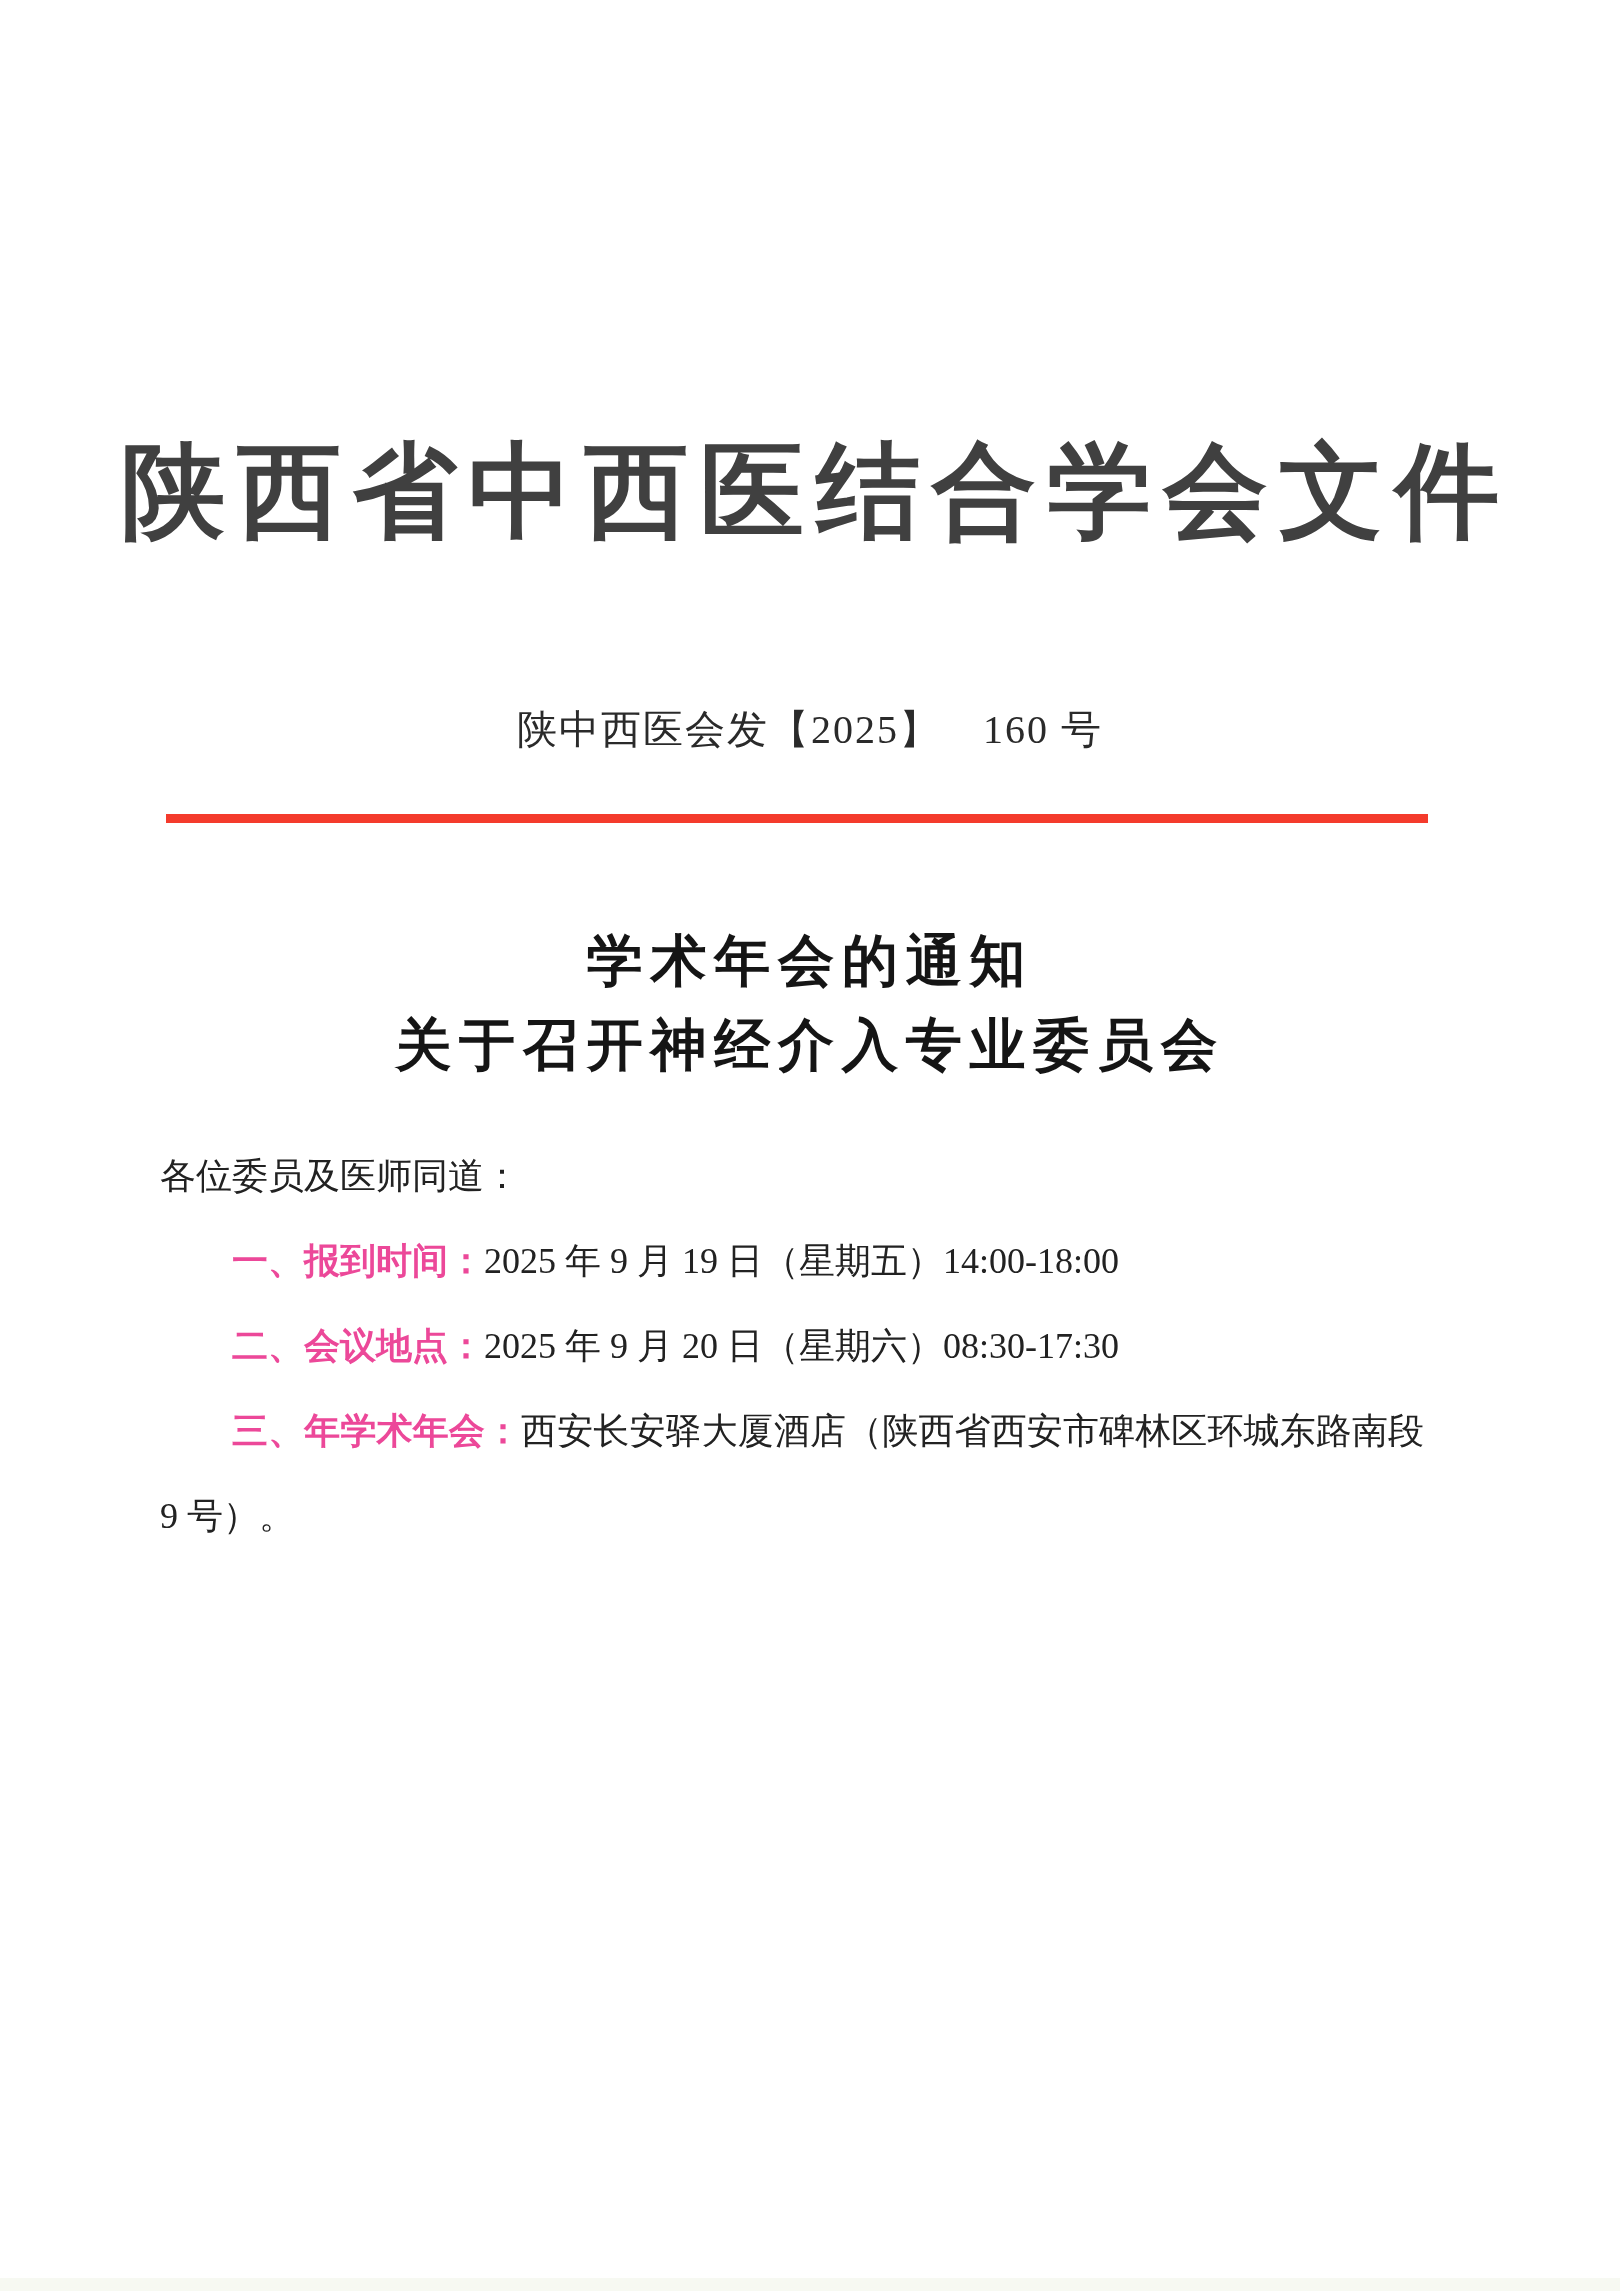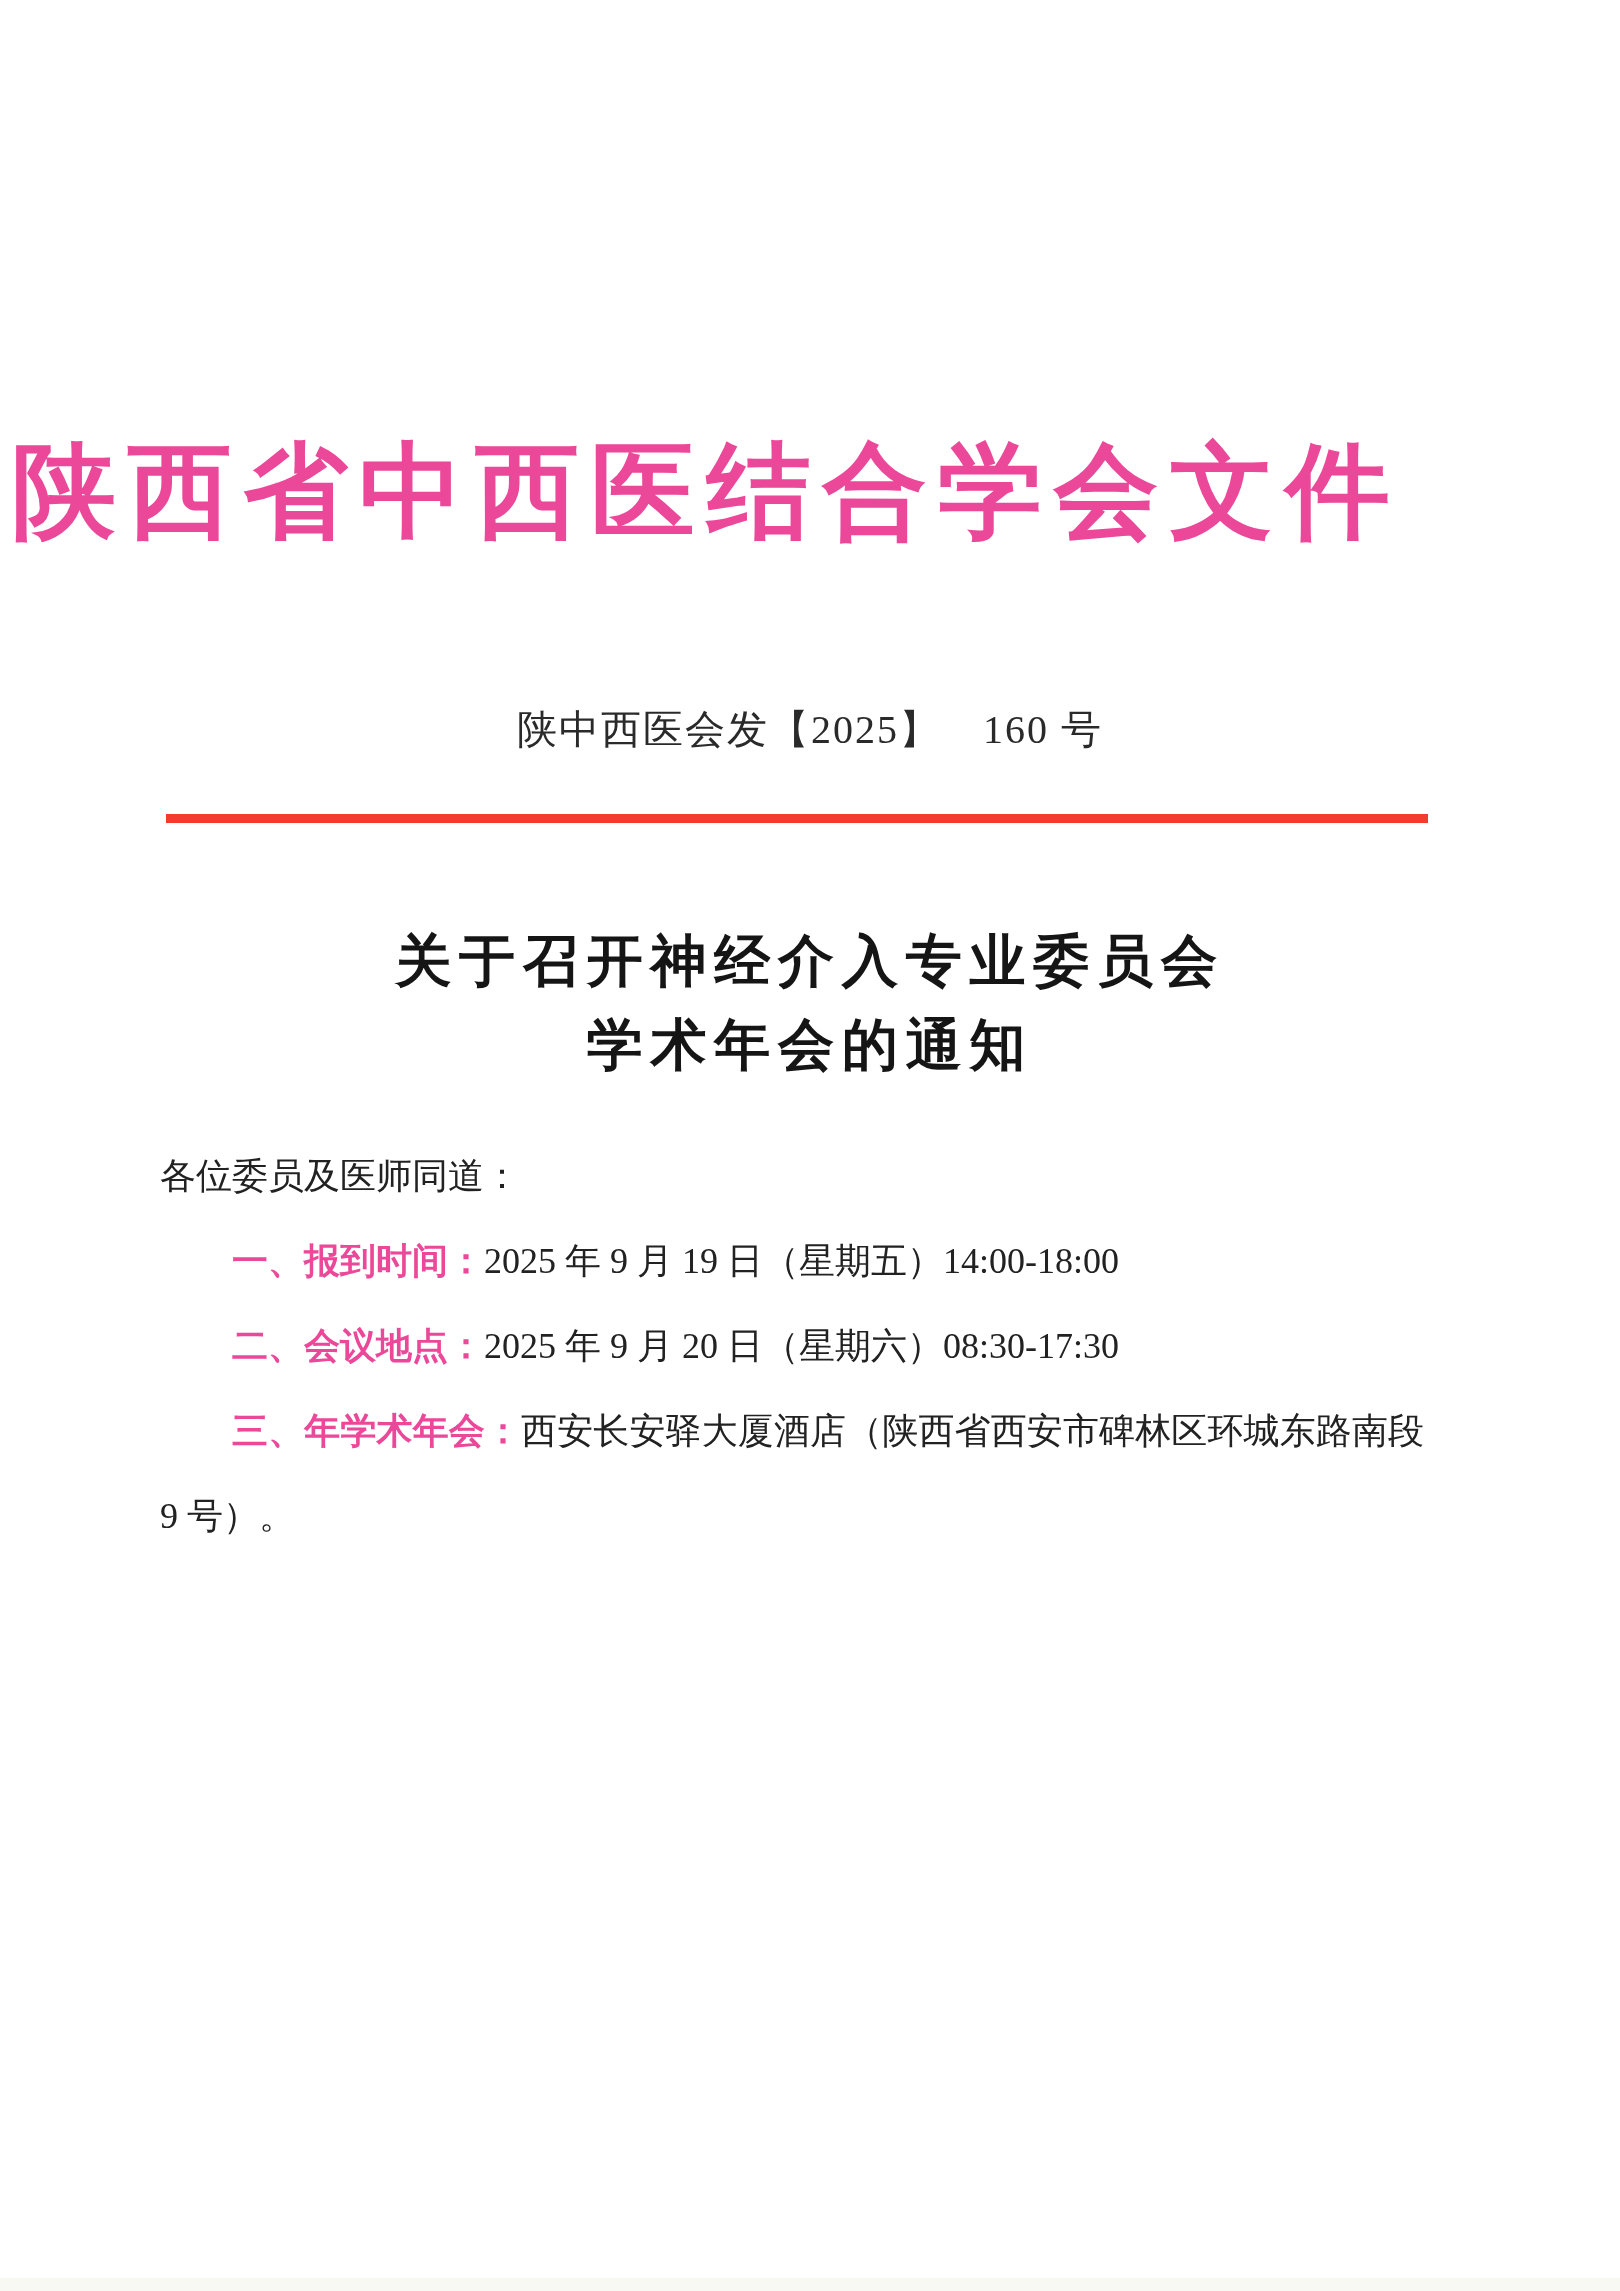--- a/index.html
+++ b/index.html
@@ -17,25 +17,26 @@
     font-family: "Liberation Serif", "DejaVu Serif", serif;
     color: #1f1f1f;
   }
 
   
   .header-title {
     position: absolute;
     top: 423px;
     left: 0;
     width: 100%;
+    text-align: center;
     font-size: 104px;
     font-weight: 900;
     letter-spacing: 11.8px;
     padding-left: 11.8px; 
-    color: #ec4899;
+    color: #404040;
     white-space: nowrap;
   }
 
   
   .doc-number {
     position: absolute;
     top: 702px;
     left: 0;
     width: 100%;
     text-align: center;
@@ -109,22 +110,22 @@
 
 <div class="page">
 
   <div class="header-title">陕西省中西医结合学会文件</div>
 
   <div class="doc-number">陕中西医会发【2025】　160 号</div>
 
   <div class="red-rule"></div>
 
   <div class="doc-title">
+    <div>学术年会的通知</div>
     <div>关于召开神经介入专业委员会</div>
-    <div>学术年会的通知</div>
   </div>
 
   <div class="body-text">
 
     <p class="salutation">各位委员及医师同道：</p>
 
 
     <p class="para-indent"><span class="item-label">一、报到时间：</span><span>2025 年 9 月 19 日（星期五）14:00-18:00</span></p>
 
     <p class="para-indent"><span class="item-label">二、会议地点：</span><span>2025 年 9 月 20 日（星期六）08:30-17:30</span></p>

